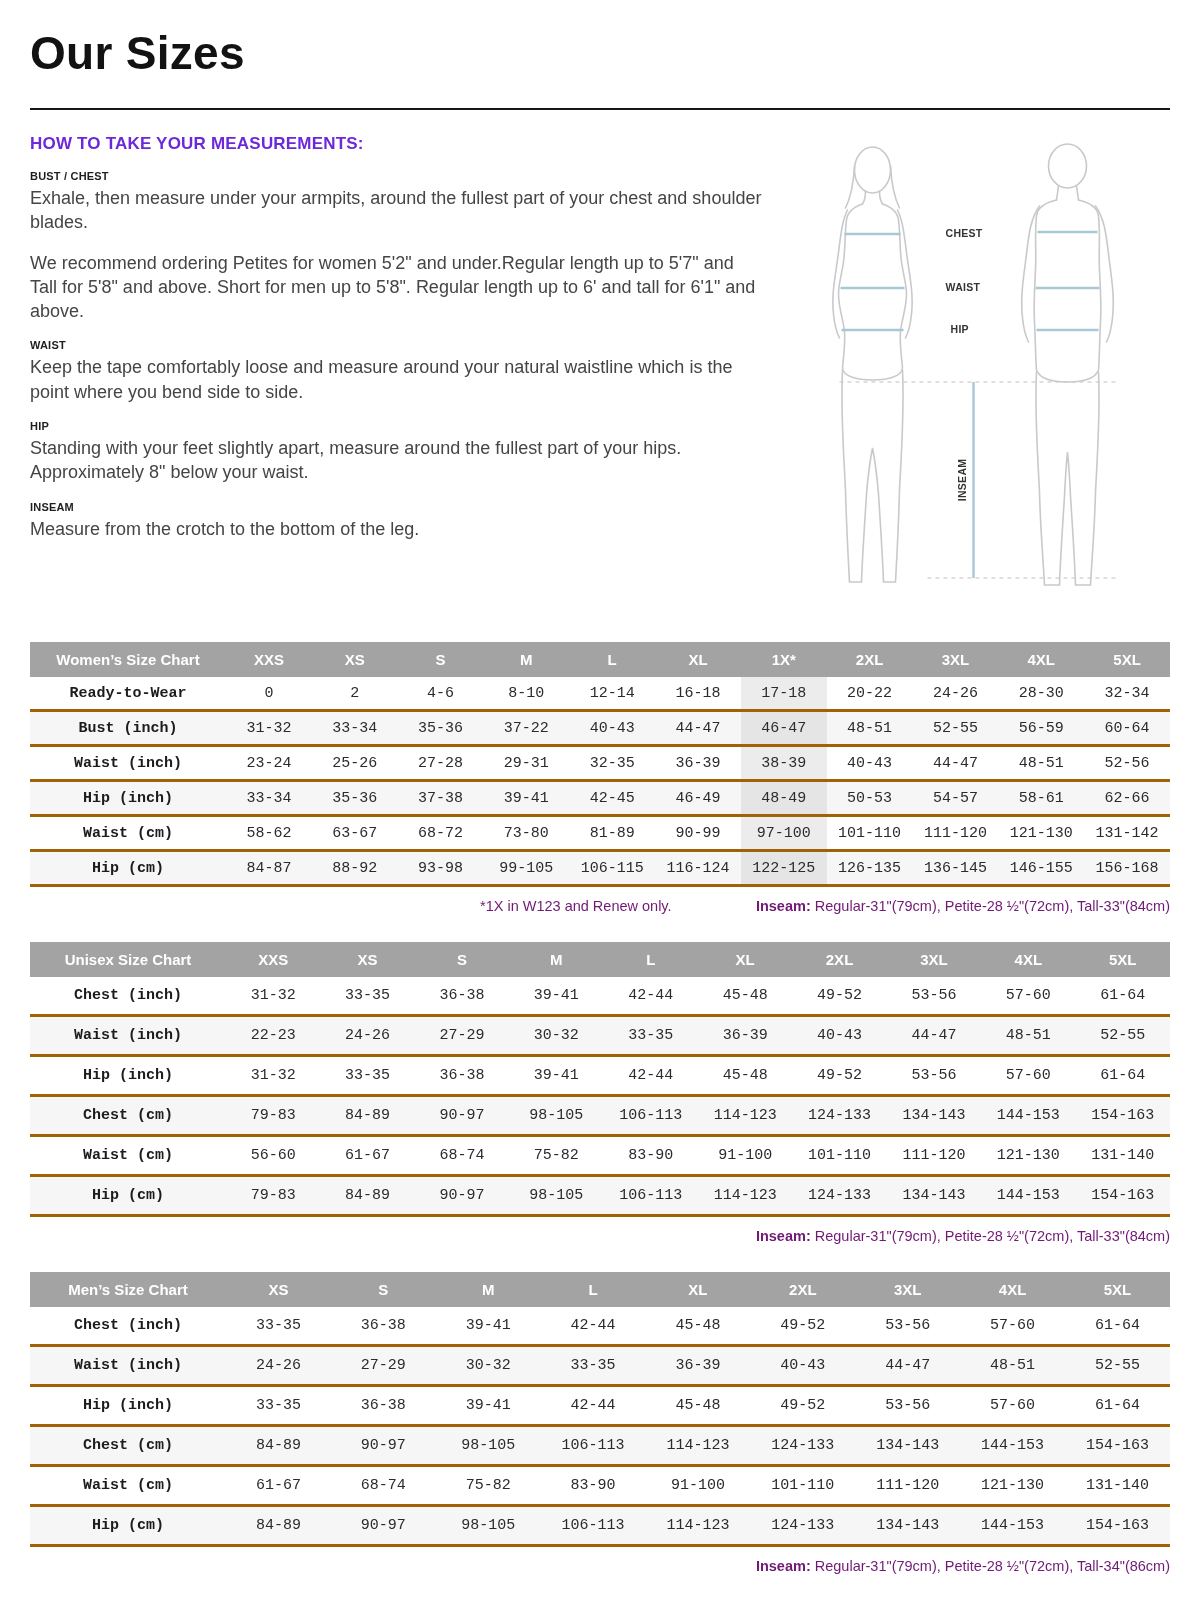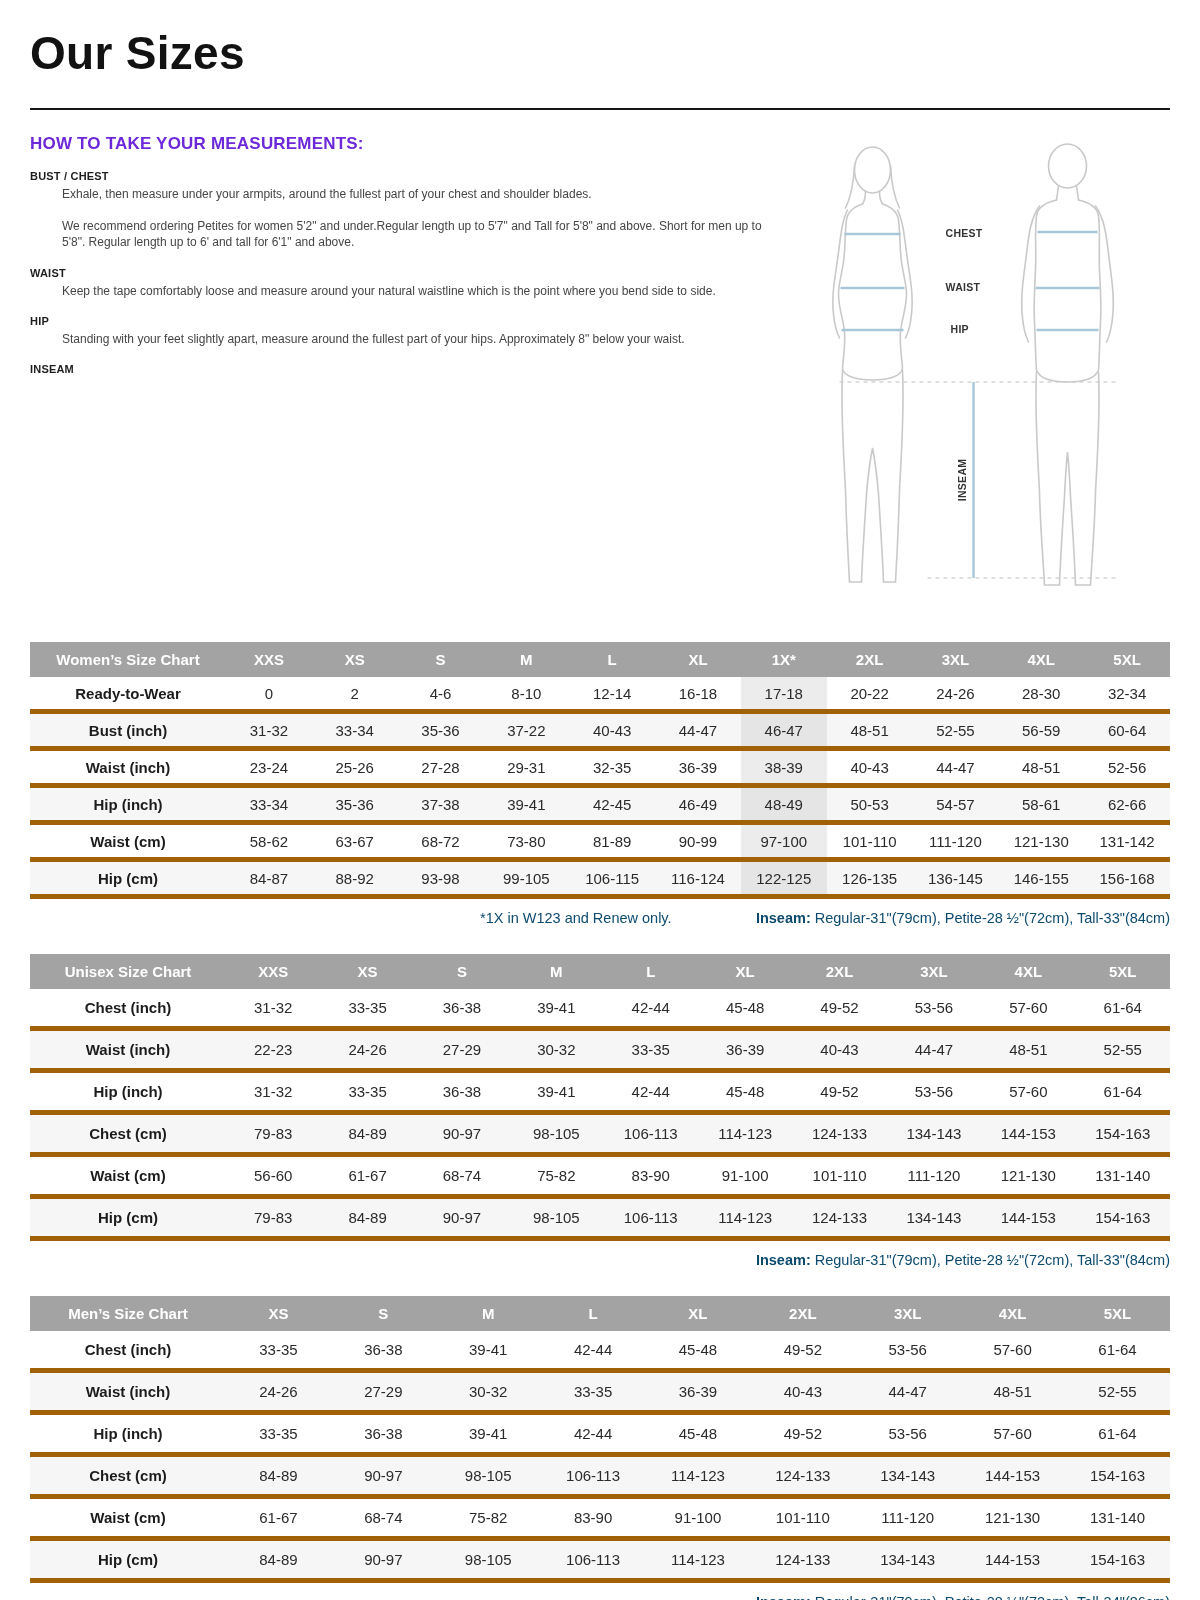--- a/index.html
+++ b/index.html
@@ -11,42 +11,42 @@
   .page { padding: 26px 30px 0 30px; }
 
   h1.page-title { font-size: 46px; font-weight: 800; color: #121212; letter-spacing: 0.3px; margin-bottom: 28px; }
   .rule { border: none; border-top: 2px solid #161616; margin-bottom: 24px; }
 
   .top { position: relative; min-height: 480px; }
   .instructions { width: 735px; }
   .instructions .how-to { font-size: 17px; font-weight: 700; color: #6d28d9; margin-bottom: 16px; letter-spacing: 0.2px; }
   .sec { margin-bottom: 16px; }
   .sec h3 { font-size: 11px; font-weight: 700; color: #1e1e1e; margin-bottom: 4px; letter-spacing: 0.2px; margin-top: 8px; }
-  .sec p { font-size: 12px; color: #454545; line-height: 1.35; margin-left: 32px; }
+  .sec p { font-size: 18px; color: #454545; line-height: 1.35; }
 
   .diagram { position: absolute; right: -10px; top: -4px; width: 405px; height: 478px; }
   .diagram svg { width: 100%; height: 100%; }
   .fig { fill: none; stroke: #c9c9c9; stroke-width: 1.6; stroke-linecap: round; }
   .mline { stroke: #a6c8d8; stroke-width: 2.4; fill: none; }
   .dash { stroke: #c2c2c2; stroke-width: 1.2; stroke-dasharray: 4 4; fill: none; }
   .dlabel { font-family: "Liberation Sans", sans-serif; font-size: 10.5px; font-weight: 700; fill: #333; letter-spacing: 0.3px; }
 
   table.size-table { border-collapse: collapse; table-layout: fixed; width: 1140px; margin-top: 28px; font-size: 15px; }
   table.size-table thead th { background: #a3a3a3; color: #ffffff; font-weight: 700; padding: 9px 3px; text-align: center; }
   table.size-table thead th.corner { width: 196px; }
   table.size-table tbody th { font-weight: 700; color: #1c1c1c; text-align: center; }
   table.size-table tbody td { text-align: center; color: #2b2b2b; }
   table.size-table tbody th, table.size-table tbody td { padding: 10px 3px; }
   table.size-table.compact tbody th, table.size-table.compact tbody td { padding: 7.5px 3px; }
-  table.size-table tbody tr { border-bottom: 5px solid #a16207; }
+  table.size-table tbody tr { border-bottom: 3px solid #a16207; font-family: Liberation Mono, monospace; }
   table.size-table tbody tr:nth-child(even) { background: #f6f6f6; }
   table.size-table tbody td.hl { background: #ececec; }
   table.size-table tbody tr:nth-child(even) td.hl { background: #e5e5e5; }
 
-  .footrow { width: 1140px; display: flex; align-items: baseline; margin-top: 11px; font-size: 14.5px; color: #0c4a6e; gap: 28px; }
+  .footrow { width: 1140px; display: flex; align-items: baseline; margin-top: 11px; font-size: 14.5px; color: #701a75; gap: 28px; }
   .foot-left { margin-left: 450px; }
   .foot-right { margin-left: auto; }
   .foot-right .b { font-weight: 700; }
   .footrow.right-only .foot-right { margin-left: auto; }
 </style>
 </head>
 <body>
 
 <div class="page">
 
@@ -67,20 +67,21 @@
       <div class="sec">
         <h3>WAIST</h3>
         <p>Keep the tape comfortably loose and measure around your natural waistline which is the point where you bend side to side.</p>
       </div>
       <div class="sec">
         <h3>HIP</h3>
         <p>Standing with your feet slightly apart, measure around the fullest part of your hips. Approximately 8" below your waist.</p>
       </div>
       <div class="sec">
         <h3>INSEAM</h3>
+        <p>Measure from the crotch to the bottom of the leg.</p>
       </div>
     </div>
 
     <div class="diagram">
       <svg viewBox="0 0 400 478">
 
         <path class="dash" d="M62,252 L342,252"></path>
         <path class="dash" d="M150,448 L342,448"></path>
         <path class="mline" d="M196,252 L196,448"></path>
 

